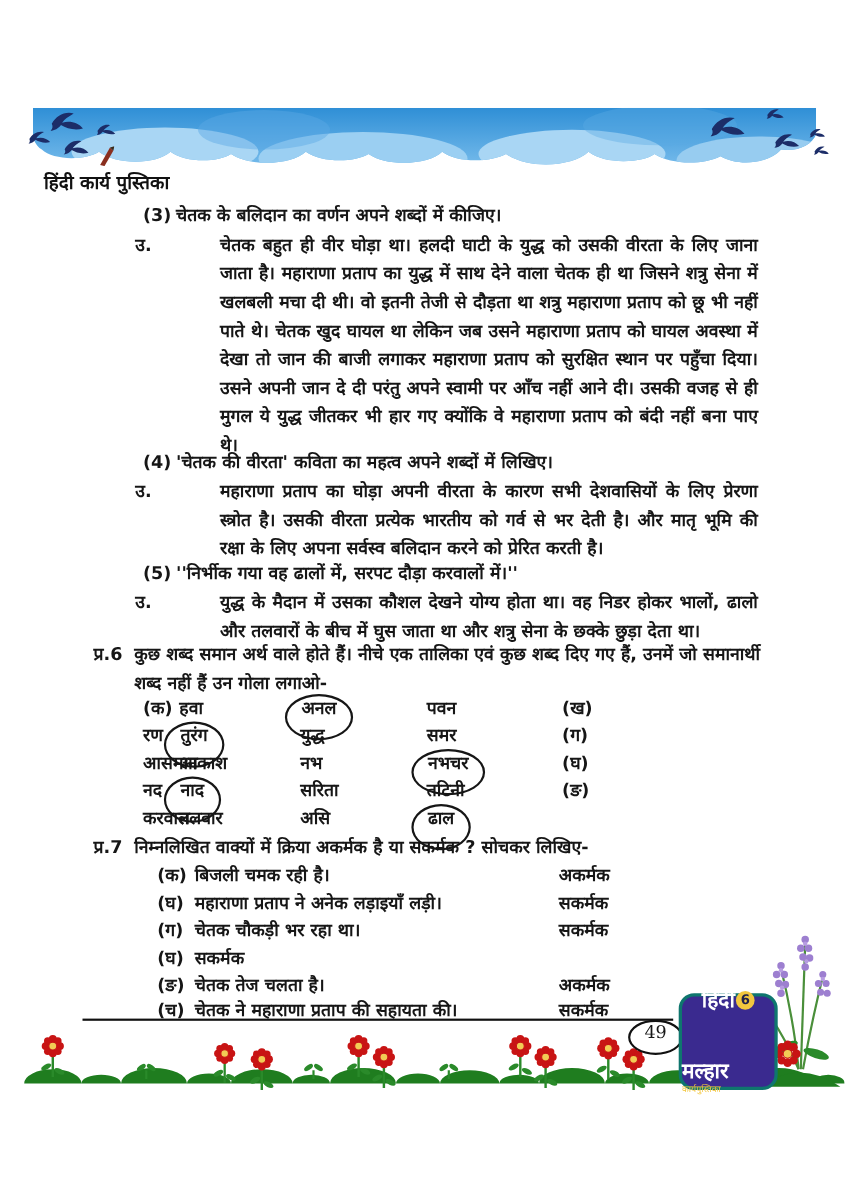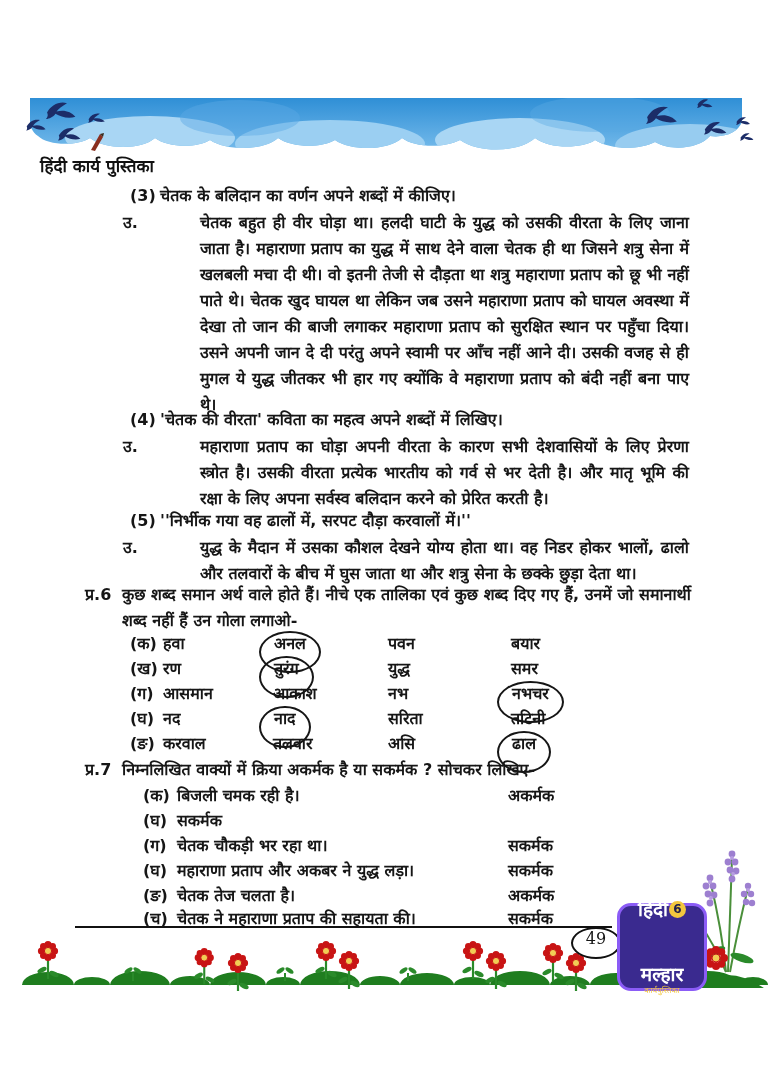--- a/index.html
+++ b/index.html
@@ -31,21 +31,21 @@
   .q7row{left:143px;width:560px;display:flex;height:25px;line-height:22px;}
   .q7l{flex:none;width:34px;}
   .q7s{flex:none;width:331px;}
   .q7a{flex:none;}
   
   .rule{position:absolute;left:75px;top:926px;width:537px;height:2px;background:#111;}
   .pagenum{position:absolute;left:571px;top:927px;width:46px;height:28px;border:2px solid #111;
            border-radius:50%;background:#fff;display:flex;justify-content:center;
            font-family:"DejaVu Serif",serif;font-size:16px;z-index:3;}
   .logo{position:absolute;left:617px;top:903px;width:84px;height:82px;background:#3a2a8f;
-        border:3px solid #8b5cf6;border-radius:14px;z-index:4;color:#fff;text-align:center;
+        border:3px solid #0f766e;border-radius:14px;z-index:4;color:#fff;
         display:flex;flex-direction:column;justify-content:center;gap:0px;}
   .logo .l1{font-size:19px;font-weight:bold;line-height:21px;display:flex;align-items:center;justify-content:center;gap:1px;}
   .logo .badge{display:inline-flex;width:17px;height:17px;border-radius:50%;background:#f2c63e;
         color:#20204a;font-size:12px;font-weight:bold;align-items:center;justify-content:center;}
   .logo .l2{font-size:19px;font-weight:bold;line-height:21px;margin-top:44px;}
   .logo .l3{font-size:8px;color:#f2c63e;line-height:11px;}
   .grass{position:absolute;left:0;top:933px;z-index:2;}
   .lavender{position:absolute;left:686px;top:840px;z-index:3;}
 </style>
 </head>
@@ -137,21 +137,20 @@
   <div class="blk qmain" style="top:582px">
     <span class="mnum">प्र.6</span>
     <span class="mtext">कुछ शब्द समान अर्थ वाले होते हैं। नीचे एक तालिका एवं कुछ शब्द दिए गए हैं, उनमें जो समानार्थी शब्द नहीं हैं उन गोला लगाओ-</span>
   </div>
 
   <div class="blk wgrid" style="top:633px">
     <span>(क)</span>
     <span>हवा</span>
     <span><span class="circle">अनल</span></span>
     <span>पवन</span>
-    <span>बयार</span>
 
     <span>(ख)</span>
     <span>रण</span>
     <span><span class="circle">तुरंग</span></span>
     <span>युद्ध</span>
     <span>समर</span>
 
     <span>(ग)</span>
     <span>आसमान</span>
     <span>आकाश</span>
@@ -176,30 +175,30 @@
     <span class="mtext">निम्नलिखित वाक्यों में क्रिया अकर्मक है या सकर्मक ? सोचकर लिखिए-</span>
   </div>
 
   <div class="blk q7row" style="top:785px">
     <span class="q7l">(क)</span>
     <span class="q7s">बिजली चमक रही है।</span>
     <span class="q7a">अकर्मक</span>
   </div>
   <div class="blk q7row" style="top:810px">
     <span class="q7l">(घ)</span>
+    <span class="q7s">महाराणा प्रताप ने अनेक लड़ाइयाँ लड़ी।</span>
     <span class="q7a">सकर्मक</span>
   </div>
   <div class="blk q7row" style="top:835px">
     <span class="q7l">(ग)</span>
     <span class="q7s">चेतक चौकड़ी भर रहा था।</span>
     <span class="q7a">सकर्मक</span>
   </div>
   <div class="blk q7row" style="top:860px">
     <span class="q7l">(घ)</span>
-    <span class="q7s">महाराणा प्रताप और अकबर ने युद्ध लड़ा।</span>
     <span class="q7a">सकर्मक</span>
   </div>
   <div class="blk q7row" style="top:885px">
     <span class="q7l">(ङ)</span>
     <span class="q7s">चेतक तेज चलता है।</span>
     <span class="q7a">अकर्मक</span>
   </div>
   <div class="blk q7row" style="top:908px">
     <span class="q7l">(च)</span>
     <span class="q7s">चेतक ने महाराणा प्रताप की सहायता की।</span>

